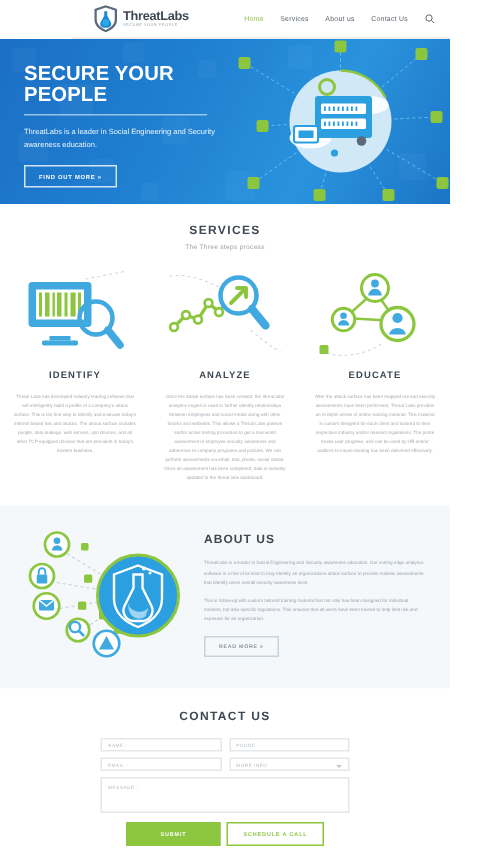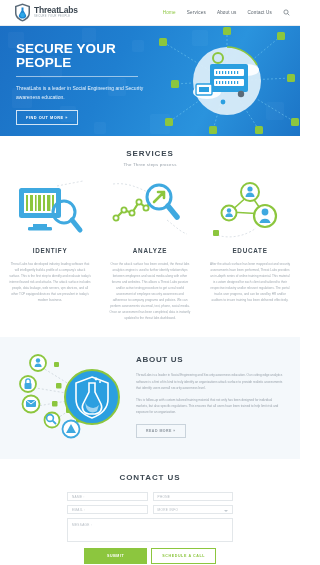--- a/index.html
+++ b/index.html
@@ -10,20 +10,21 @@
     overflow: hidden;
   }
   .page { width: 300px; height: 565px; position: relative; }
 
   
   .header {
     height: 26px; background: #ffffff;
     display: flex; align-items: center;
     padding: 0 10px 0 14px;
     border-bottom: 1px solid #e9ecef;
+    margin-left: 48px;
   }
   .logo-wrap { display: flex; align-items: center; gap: 3px; }
   .logo-mark { width: 17px; height: 19px; flex: 0 0 auto; }
   .logo-text { display: flex; flex-direction: column; line-height: 1; }
   .logo-name { font-size: 8.5px; font-weight: bold; color: #3d4852; letter-spacing: -0.2px; }
   .logo-tag { font-size: 2.6px; color: #9aa5ae; letter-spacing: .35px; margin-top: 1.2px; }
   .nav { margin-left: auto; display: flex; align-items: center; gap: 11px; }
   .nav-item { font-size: 4.6px; color: #5a636c; letter-spacing: .18px; white-space: nowrap; }
   .nav-item.active { color: #8cc63e; }
   .search-icon { width: 7px; height: 7px; display: block; }

